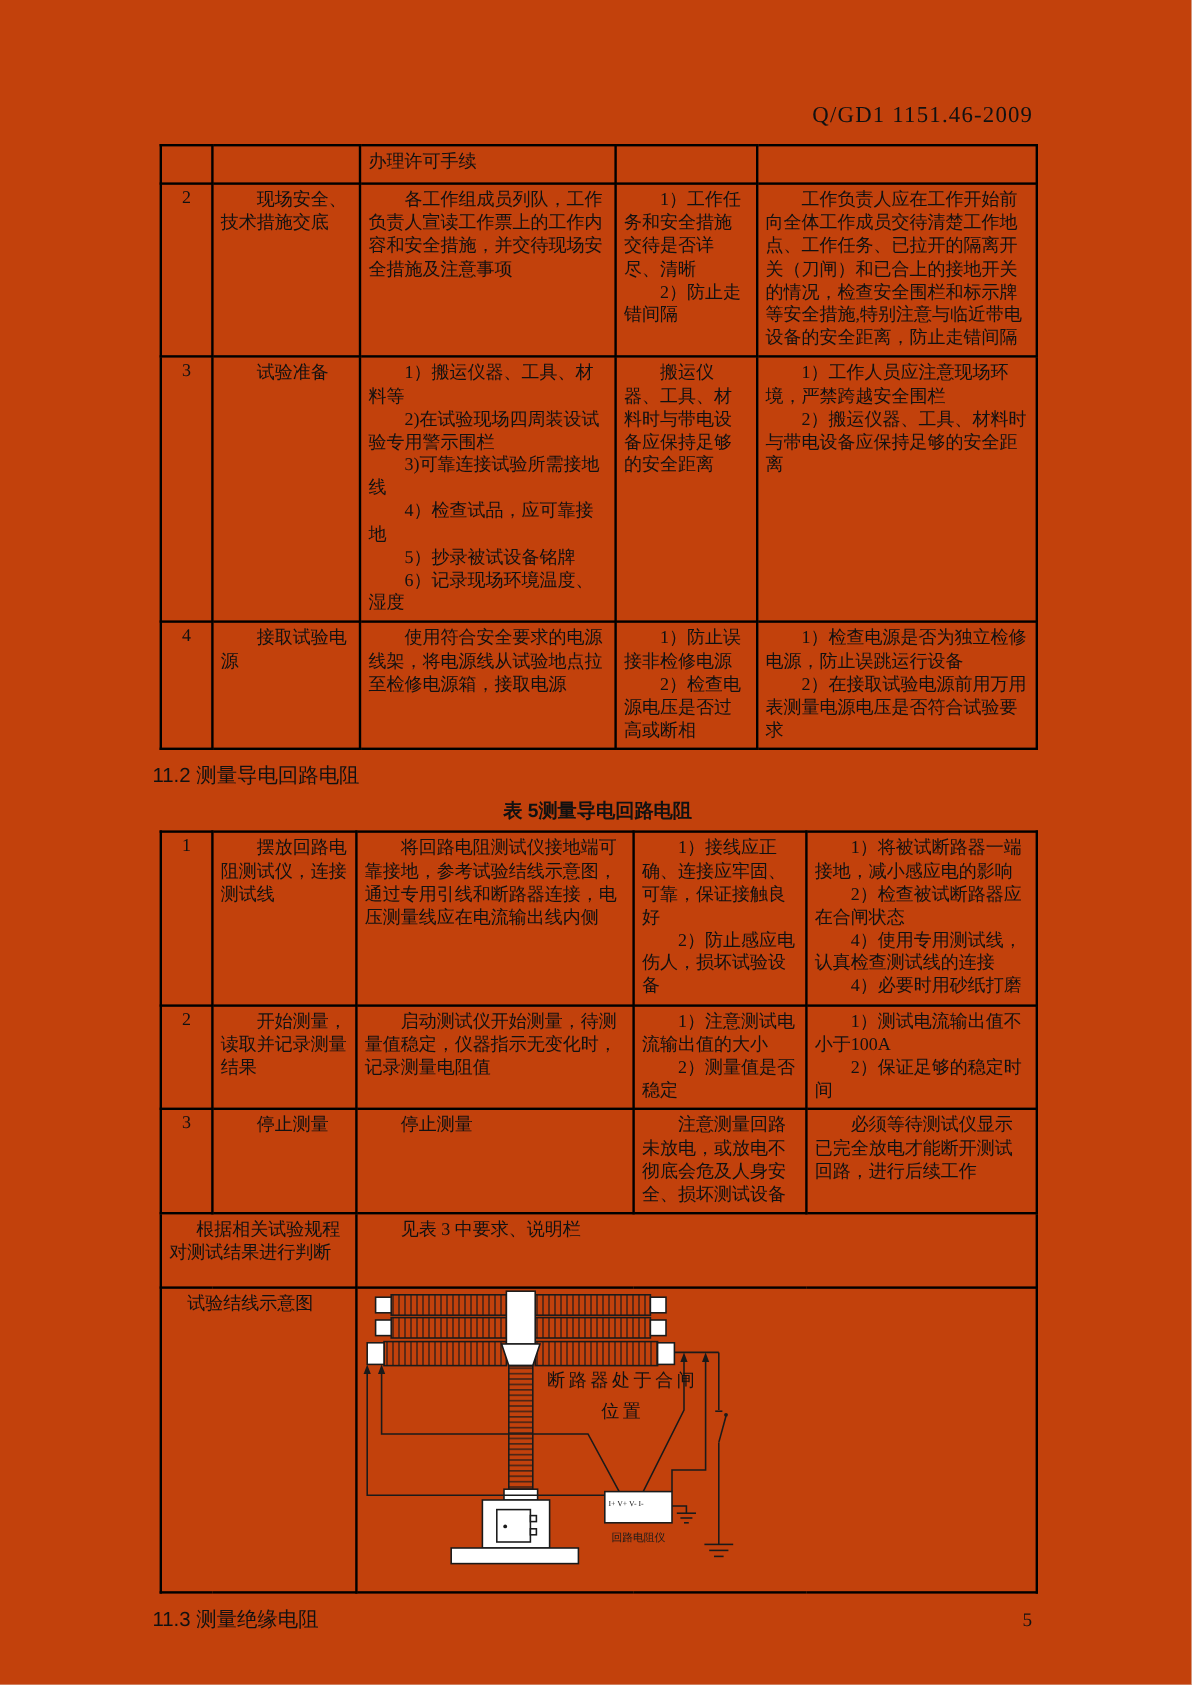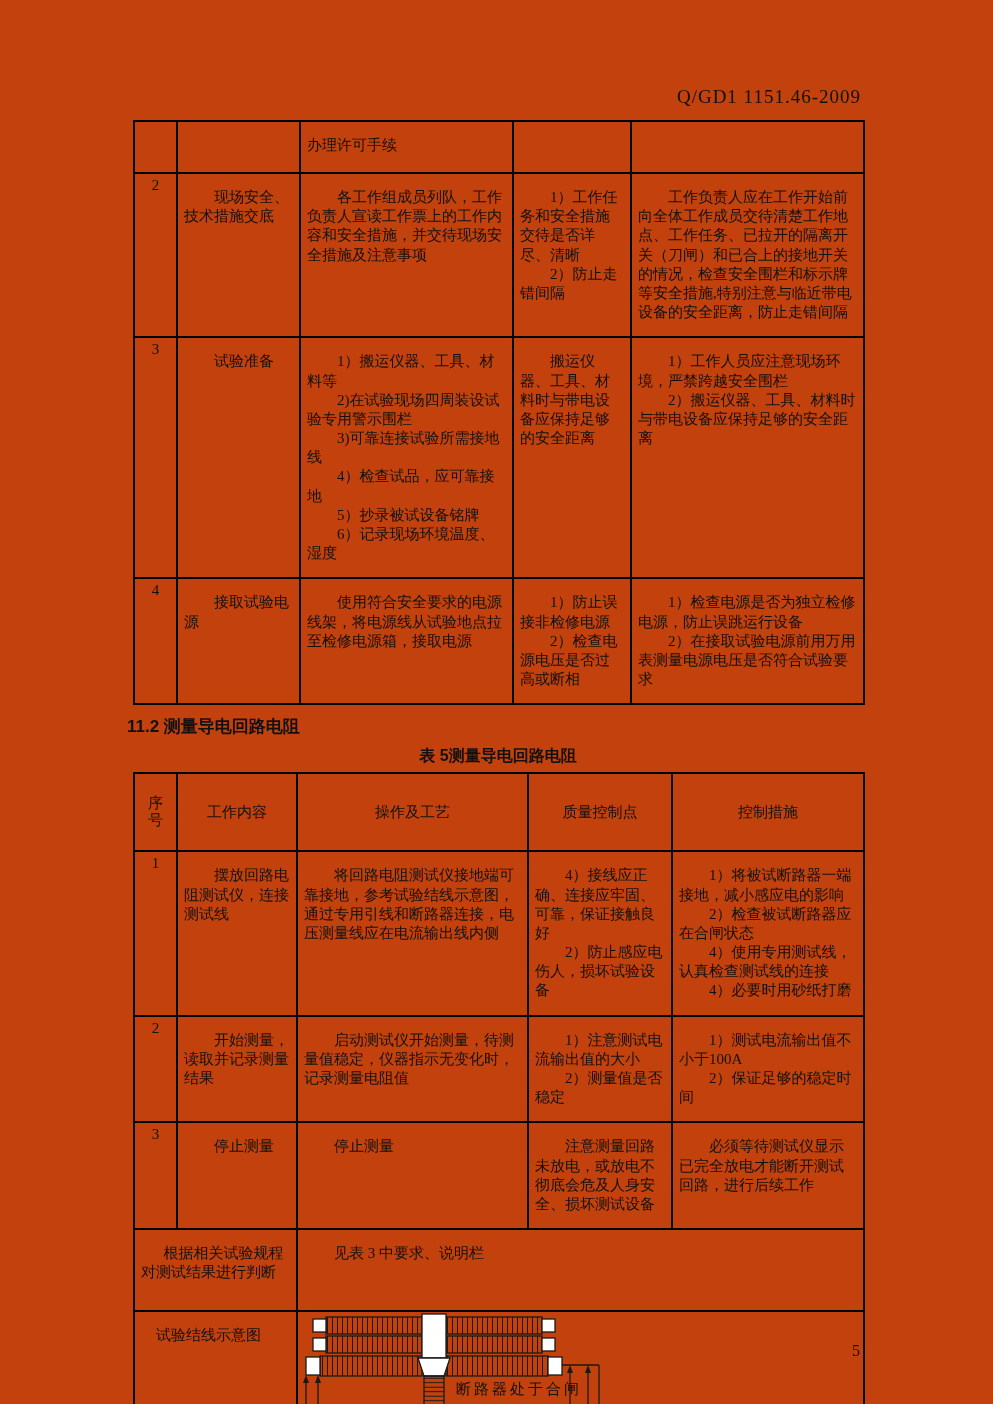--- a/index.html
+++ b/index.html
@@ -4,41 +4,41 @@
 <style>
   html,body { margin:0; padding:0; background:#e8e8e8; }
   .page {
     width:993px; height:1404px; background:#c2410c; position:relative;
     margin:0 auto; font-family:"Liberation Serif","DejaVu Serif",serif; color:#111;
     overflow:hidden;
   }
   .content { position:absolute; left:133px; top:86px; width:730px; }
   .doc-header { text-align:right; font-size:19px; letter-spacing:1px; margin:0 2px 12px 0; }
   table { border-collapse:collapse; width:730px; table-layout:fixed; }
-  td { border:2px solid #000; vertical-align:top; padding:14px 6px; font-size:15px; line-height:1.28; word-break:break-all; }
+  td { border:2px solid #000; vertical-align:top; padding:4px 6px; font-size:15px; line-height:1.28; word-break:break-all; }
   .tbl p { margin:0; text-indent:2em; }
   p.no-indent { text-indent:0; }
   .c-num { text-align:center; padding:2px 1px; }
   .c-work { text-indent:2em; }
   .t1 .col1,.t5 .col1 { width:43px; }
   .t1 .col2 { width:123px; } .t1 .col3 { width:213px; } .t1 .col4 { width:118px; } .t1 .col5 { width:233px; }
   .t5 .col2 { width:120px; } .t5 .col3 { width:231px; } .t5 .col4 { width:144px; } .t5 .col5 { width:192px; }
   .t5 .hdr td { height:48px; text-align:center; vertical-align:middle; text-indent:0; }
   .t5 .hdr .hdr-no { padding:2px 12px; line-height:1.15; }
   .r-partial td { height:22px; }
   .judge-label { text-indent:1.5em;margin-left:28px; }
   .judge-row td { height:52px; }
   .diag-label { text-indent:1em;font-family:Liberation Serif, serif; }
   .diagram-cell { padding:0; position:relative; height:252px; }
   .diag-svg { position:absolute; left:2px; top:1px; }
   .breaker-label {
     position:absolute; left:145px; top:64px; width:128px; text-align:center;
     font-size:15px; letter-spacing:3px; line-height:1.75;padding-left:12px;
   }
-  .h2 { font-family:"Liberation Sans","DejaVu Sans",sans-serif; font-weight:bold; font-size:17px; margin:10px 0 5px -6px; }
+  .h2 { font-family:"Liberation Sans","DejaVu Sans",sans-serif; font-weight:normal; font-size:17px; margin:10px 0 5px -6px; }
   .intro { font-size:16px; text-indent:2em; margin:2px 0 8px 0; }
   .caption { font-family:Liberation Sans, sans-serif; font-weight:bold; font-size:16px; text-align:center; margin:8px 0 5px 0; }
   .page-num { position:absolute; left:852px; top:1342px; font-size:16px; }
 </style>
 </head>
 <body>
 
 <div class="page">
   <div class="content">
 
@@ -118,35 +118,28 @@
 
     <table class="tbl t5">
       <colgroup>
           <col class="col1">
           <col class="col2">
           <col class="col3">
           <col class="col4">
           <col class="col5">
         </colgroup>
       <tbody>
-        <tr class="hdr">
-          <td class="hdr-no">序号</td>
-          <td>工作内容</td>
-          <td>操作及工艺</td>
-          <td>质量控制点</td>
-          <td>控制措施</td>
-        </tr>
         <tr>
           <td class="c-num">1</td>
           <td class="c-work">摆放回路电阻测试仪，连接测试线</td>
           <td>
               <p>将回路电阻测试仪接地端可靠接地，参考试验结线示意图，通过专用引线和断路器连接，电压测量线应在电流输出线内侧</p>
             </td>
           <td>
-              <p>4）接线应正确、连接应牢固、可靠，保证接触良好</p>
+              <p>1）接线应正确、连接应牢固、可靠，保证接触良好</p>
               <p>2）防止感应电伤人，损坏试验设备</p>
             </td>
           <td>
               <p>1）将被试断路器一端接地，减小感应电的影响</p>
               <p>2）检查被试断路器应在合闸状态</p>
               <p>4）使用专用测试线，认真检查测试线的连接</p>
               <p>4）必要时用砂纸打磨</p>
             </td>
         </tr>
         <tr>

